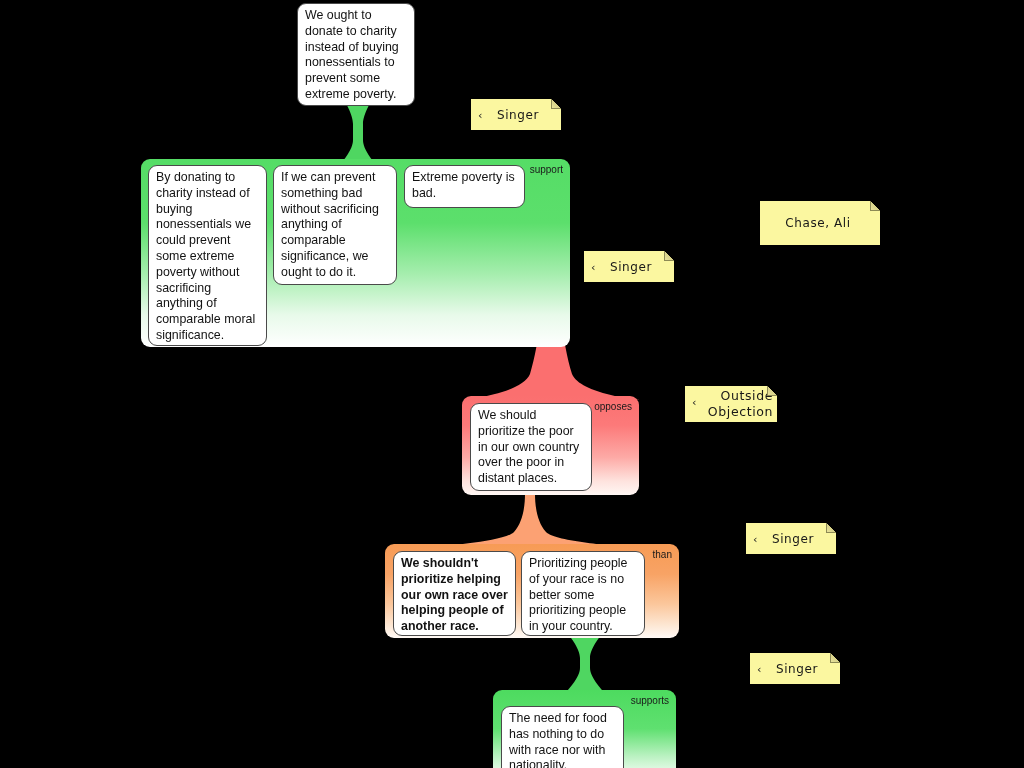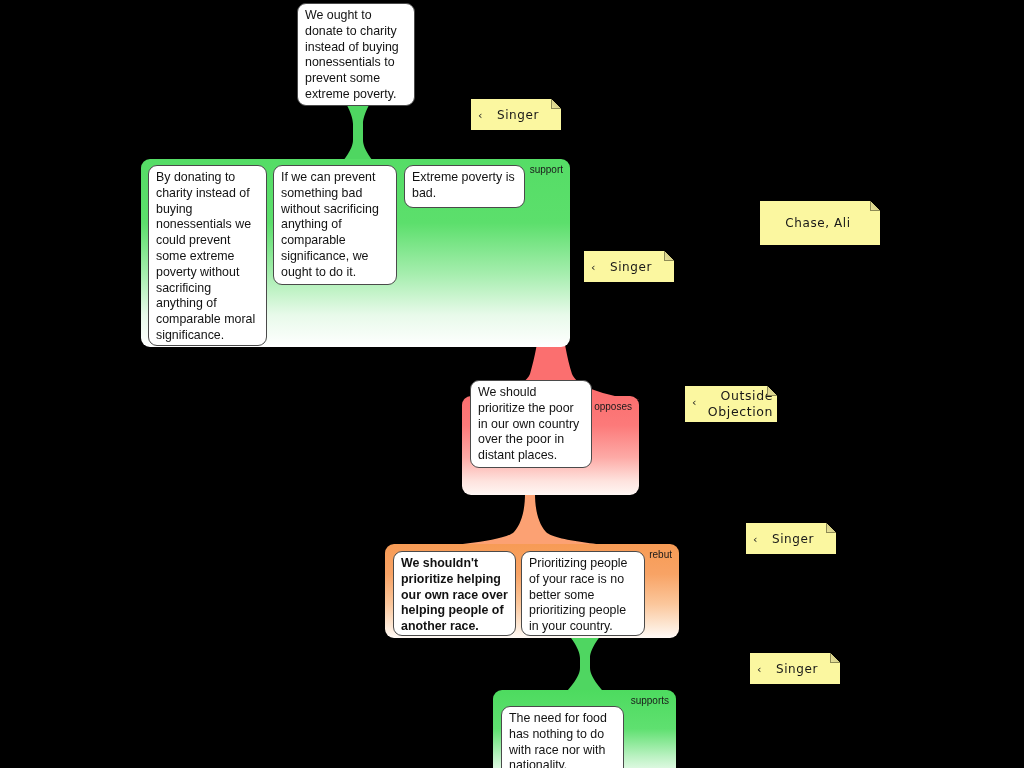--- a/index.html
+++ b/index.html
@@ -177,32 +177,32 @@
     <svg width="180" height="56" viewBox="0 0 180 56">
       <path d="M85,0 L95,0 L95,4 C95,16 97,32 106,42 C116,52 180,56 180,56 L0,56 C0,56 64,52 74,42 C83,32 85,16 85,4 Z" fill="#fca173"></path>
       <rect x="82" y="0" width="16" height="2" fill="#f9b88f"></rect>
     </svg>
   </div>
 
   <div class="argbox red" style="left:462px; top:396px; width:177px; height:99px;">
     <span class="argbox-label">opposes</span>
   </div>
 
-  <div class="card" style="left:470px; top:380px; width:122px; height:88px;">
+  <div class="card" style="left:470px; top:403px; width:122px; height:88px;">
     <span>We should prioritize the poor in our own country over the poor in distant places.</span>
   </div>
 
   <div class="conn" style="left:563px; top:634px; width:44px; height:58px;">
     <svg width="44" height="58" viewBox="0 0 44 58">
       <path d="M5,0 C5,0 17,14 17,24 L17,34 C17,44 3,58 3,58 L41,58 C41,58 27,44 27,34 L27,24 C27,14 39,0 39,0 Z" fill="#4fd661"></path>
     </svg>
   </div>
 
   <div class="argbox orange" style="left:385px; top:544px; width:294px; height:94px;">
-    <span class="argbox-label">rebut</span>
+    <span class="argbox-label">than</span>
   </div>
 
   <div class="card" style="left:393px; top:551px; width:123px; height:85px;font-weight:bold;">
     <span>We shouldn't prioritize helping our own race over helping people of another race.</span>
   </div>
 
   <div class="card" style="left:521px; top:551px; width:124px; height:85px;">
     <span>Prioritizing people of your race is no better some prioritizing people in your country.</span>
   </div>
 

